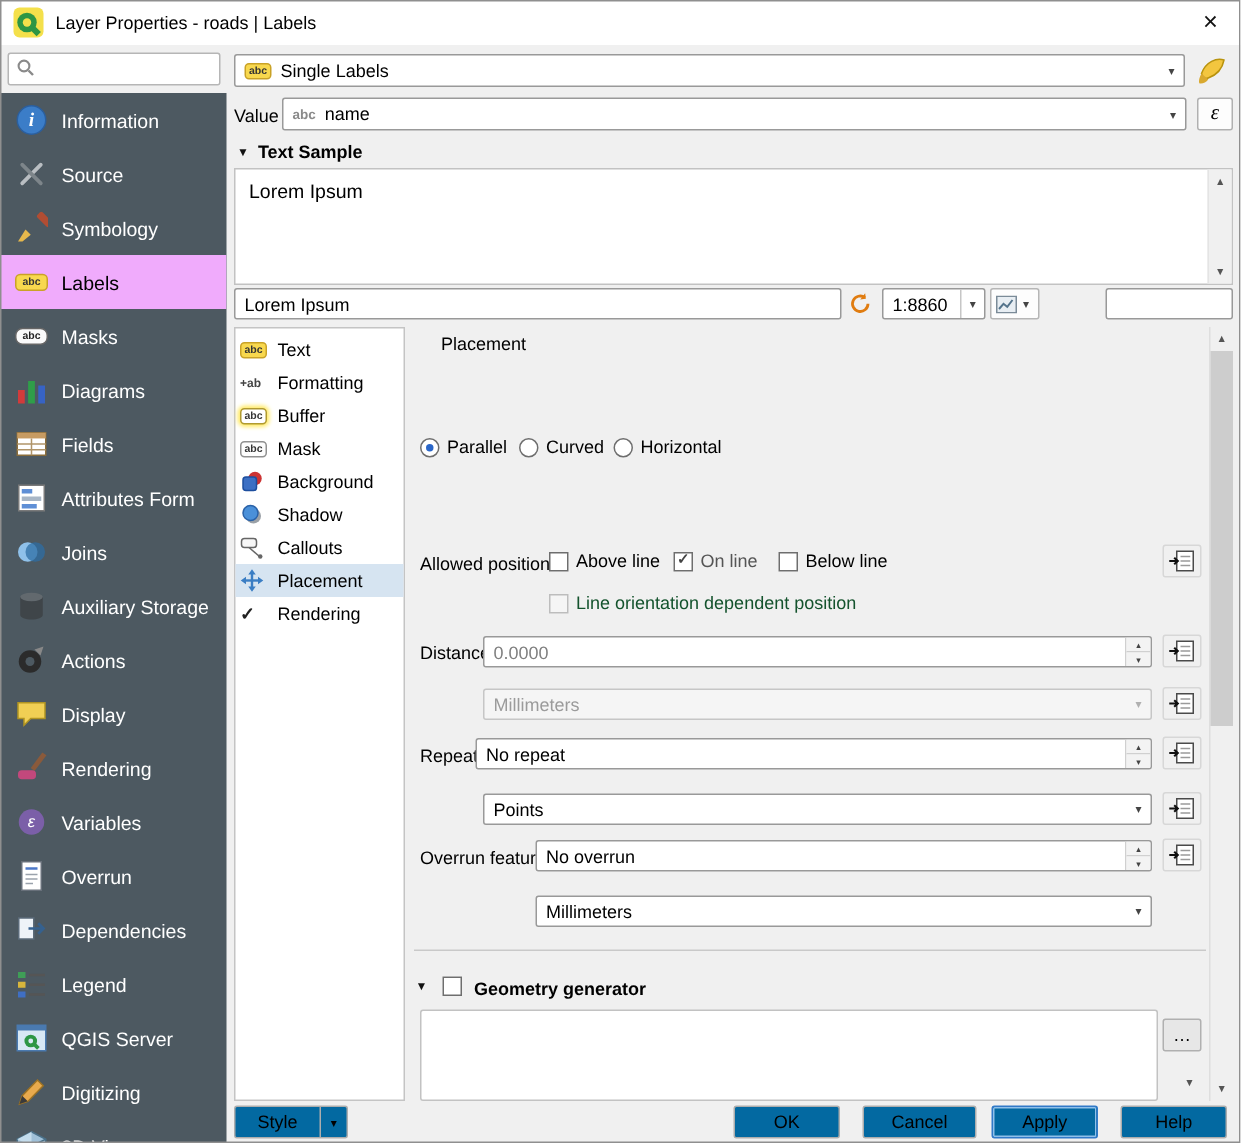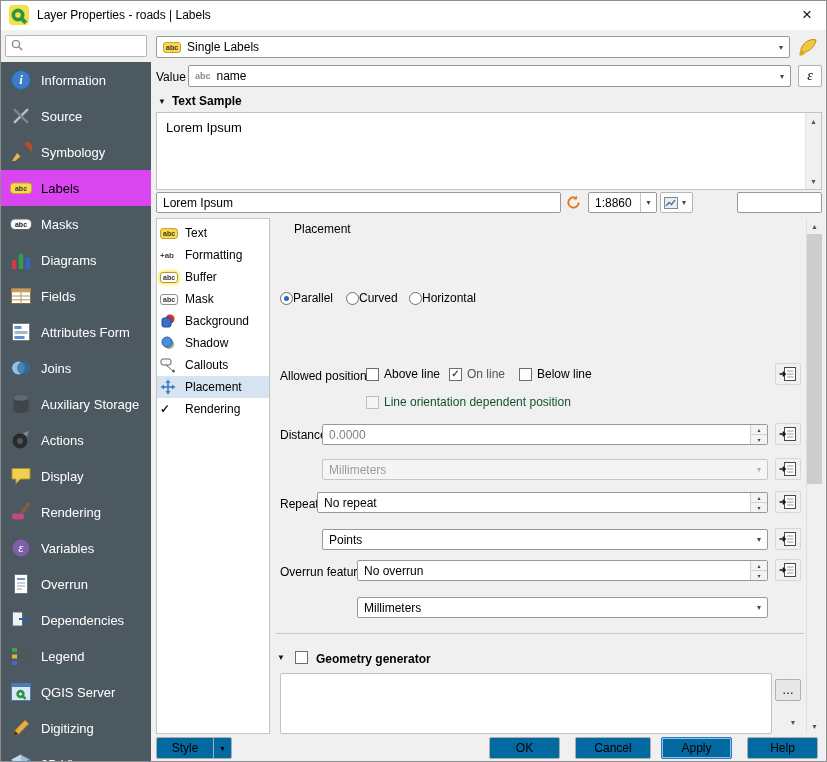--- a/index.html
+++ b/index.html
@@ -5,41 +5,41 @@
 *{box-sizing:border-box;margin:0;padding:0}
 body{width:827px;height:762px;position:relative;overflow:hidden;background:#f0f0f0;
   font-family:"Liberation Sans",sans-serif;font-size:12px;color:#000}
 .titlebar{position:absolute;left:0;top:0;width:827px;height:30px;background:#fff;
   display:flex;align-items:center;gap:7px;padding:0 8px}
 .close-x{margin-left:auto;font-size:17px;color:#111;width:24px;height:24px;display:flex;align-items:center;justify-content:center}
 .searchbox{position:absolute;left:5px;top:35px;width:142px;height:22px;background:#fff;border:1px solid #b6b6b6;
   border-radius:2px;display:flex;align-items:center;padding:0 5px;gap:5px}
 .sidebar{position:absolute;left:0;top:62px;width:151px;height:700px;background:#4d5961;overflow:hidden}
 .side-item{height:36px;display:flex;align-items:center;gap:9px;padding-left:10px;color:#fff;font-size:13px;white-space:nowrap}
-.side-item.selected{background:#d946ef;color:#000}
+.side-item.selected{background:#f0abfc;color:#000}
 .iw{position:relative;width:22px;height:22px;flex:none}
 .iw svg{position:absolute;left:0;top:0;width:22px;height:22px}
 .il{position:absolute;left:0;top:0;width:22px;height:22px;display:flex;align-items:center;justify-content:center}
 .combo{position:absolute;background:#fff;border:1px solid #999;border-radius:2px;display:flex;align-items:center;gap:6px;padding-left:6px}
 .combo .caret{margin-left:auto;width:16px;text-align:center;font-size:8px;color:#444;flex:none}
 .combo.disabled{background:#f5f5f5;border-color:#c6c6c6;color:#9b9b9b}
 .combo.disabled .caret{color:#b0b0b0}
 .spin{position:absolute;background:#fff;border:1px solid #999;border-radius:2px;display:flex;align-items:stretch;overflow:hidden}
 .spin .sval{flex:1;display:flex;align-items:center;padding-left:6px}
 .spin .sarrows{width:17px;border-left:1px solid #d0d0d0;display:flex;flex-direction:column;flex:none}
 .spin .sarrows span{flex:1;display:flex;align-items:center;justify-content:center;font-size:6px;color:#444;background:#f3f3f3}
 .spin .sarrows span:first-child{border-bottom:1px solid #d0d0d0}
 .pill{display:inline-block;background:#f8d84e;border:1px solid #c9a227;border-radius:3px;font-size:7px;font-weight:bold;color:#333;line-height:9px;padding:0 2px}
 .pill.white{background:#fdfdfd;border-color:#909090}
 .pill.glow{background:#fff;border-color:#b09a30;box-shadow:0 0 3px 1.5px #ffe95e}
 .cb{position:absolute;display:flex;align-items:center;gap:5px;font-size:12px;white-space:nowrap}
 .cb .box{width:13px;height:13px;background:#fff;border:1px solid #6e6e6e;flex:none;display:flex;align-items:center;justify-content:center;font-size:10px;color:#444;font-weight:bold;line-height:1}
 .cb.disabled{color:#14532d}
 .cb.disabled .box{border-color:#bdbdbd;background:#f5f5f5}
-.radio{position:absolute;display:flex;align-items:center;font-size:12px}
+.radio{position:absolute;display:flex;align-items:center;gap:5px;font-size:12px}
 .radio .dot{width:13px;height:13px;border-radius:50%;background:#fff;border:1px solid #6e6e6e;flex:none;position:relative}
 .radio.checked .dot::after{content:"";position:absolute;left:3px;top:3px;width:5px;height:5px;border-radius:50%;background:#2a66c8}
 .dd-btn{position:absolute;width:26px;height:22px;display:flex;align-items:center;justify-content:center;background:#f0f0f0;border:1px solid #d7d7d7;border-radius:2px}
 .btn{position:absolute;height:22px;background:#0369a1;border:1px solid #adadad;border-radius:2px;display:flex;align-items:center;justify-content:center;font-size:12px}
 .btn.default{border-color:#3179c8;box-shadow:inset 0 0 0 1px #8fc0ea}
 .tool-btn{position:absolute;display:flex;align-items:center;justify-content:center;background:#f0f0f0;border:1px solid #d0d0d0;border-radius:2px}
 .label{position:absolute;font-size:12px;white-space:nowrap}
 .bold{font-weight:bold}
 .tri{font-size:8px;color:#111}
 .tablist{position:absolute;left:156px;top:218px;width:114px;height:516px;background:#fff;border:1px solid #c4c4c4;padding-top:3px}

